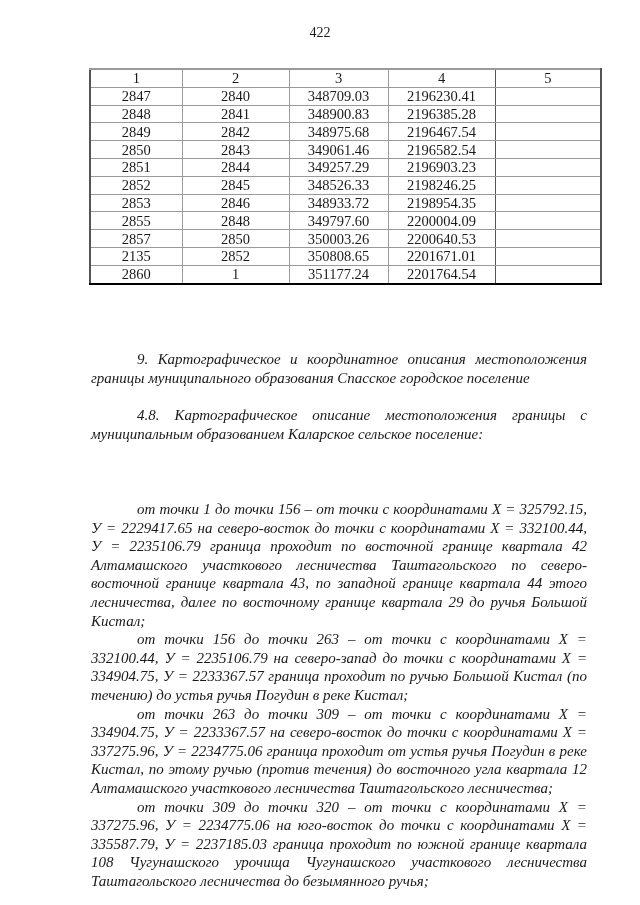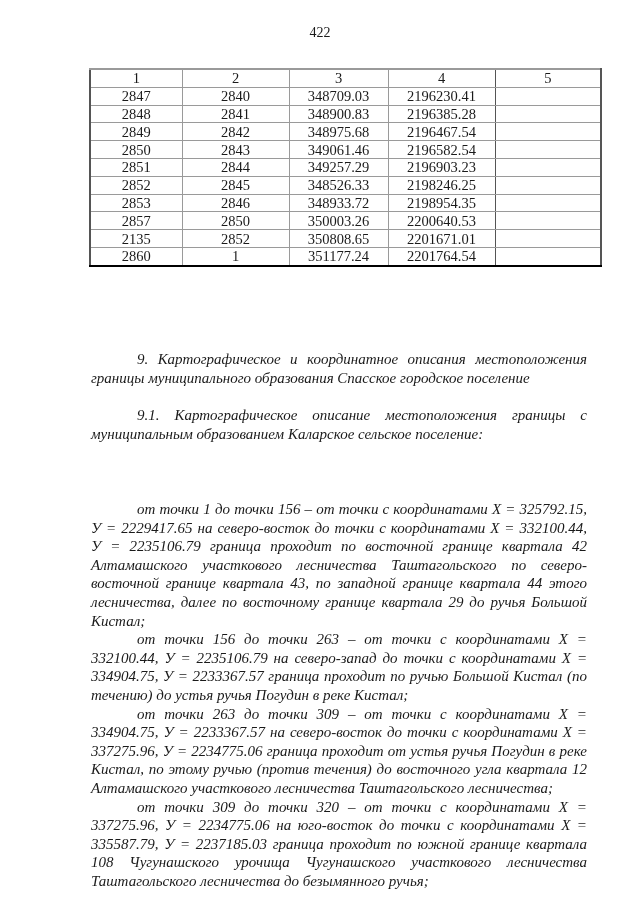--- a/index.html
+++ b/index.html
@@ -126,20 +126,27 @@
         <td></td>
       </tr>
       <tr>
         <td>2853</td>
         <td>2846</td>
         <td>348933.72</td>
         <td class="c4">2198954.35</td>
         <td></td>
       </tr>
       <tr>
+        <td>2855</td>
+        <td>2848</td>
+        <td>349797.60</td>
+        <td class="c4">2200004.09</td>
+        <td></td>
+      </tr>
+      <tr>
         <td>2857</td>
         <td>2850</td>
         <td>350003.26</td>
         <td class="c4">2200640.53</td>
         <td></td>
       </tr>
       <tr>
         <td>2135</td>
         <td>2852</td>
         <td>350808.65</td>
@@ -154,21 +161,21 @@
         <td></td>
       </tr>
     </tbody>
 </table>
 
 <div class="text-block" id="sec9">
   <p>9. Картографическое и координатное описания местоположения границы муниципального образования Спасское городское поселение</p>
 </div>
 
 <div class="text-block" id="sec91">
-  <p>9.1. Картографическое описание местоположения границы с муниципальным образованием Каларское сельское поселение:</p>
+  <p>4.8. Картографическое описание местоположения границы с муниципальным образованием Каларское сельское поселение:</p>
 </div>
 
 <div class="text-block" id="paras">
   <p style="margin-top:0;">от точки 1 до точки 156 – от точки с координатами Х = 325792.15, У = 2229417.65 на северо-восток до точки с координатами Х = 332100.44, У = 2235106.79 граница проходит по восточной границе квартала 42 Алтамашского участкового лесничества Таштагольского по северо-восточной границе квартала 43, по западной границе квартала 44 этого лесничества, далее по восточному границе квартала 29 до ручья Большой Кистал;</p>
   <p>от точки 156 до точки 263 – от точки с координатами Х = 332100.44, У = 2235106.79 на северо-запад до точки с координатами Х = 334904.75, У = 2233367.57 граница проходит по ручью Большой Кистал (по течению) до устья ручья Погудин в реке Кистал;</p>
   <p>от точки 263 до точки 309 – от точки с координатами Х = 334904.75, У = 2233367.57 на северо-восток до точки с координатами Х = 337275.96, У = 2234775.06 граница проходит от устья ручья Погудин в реке Кистал, по этому ручью (против течения) до восточного угла квартала 12 Алтамашского участкового лесничества Таштагольского лесничества;</p>
   <p>от точки 309 до точки 320 – от точки с координатами Х = 337275.96, У = 2234775.06 на юго-восток до точки с координатами Х = 335587.79, У = 2237185.03 граница проходит по южной границе квартала 108 Чугунашского урочища Чугунашского участкового лесничества Таштагольского лесничества до безымянного ручья;</p>
 </div>
 
 </body></html>

